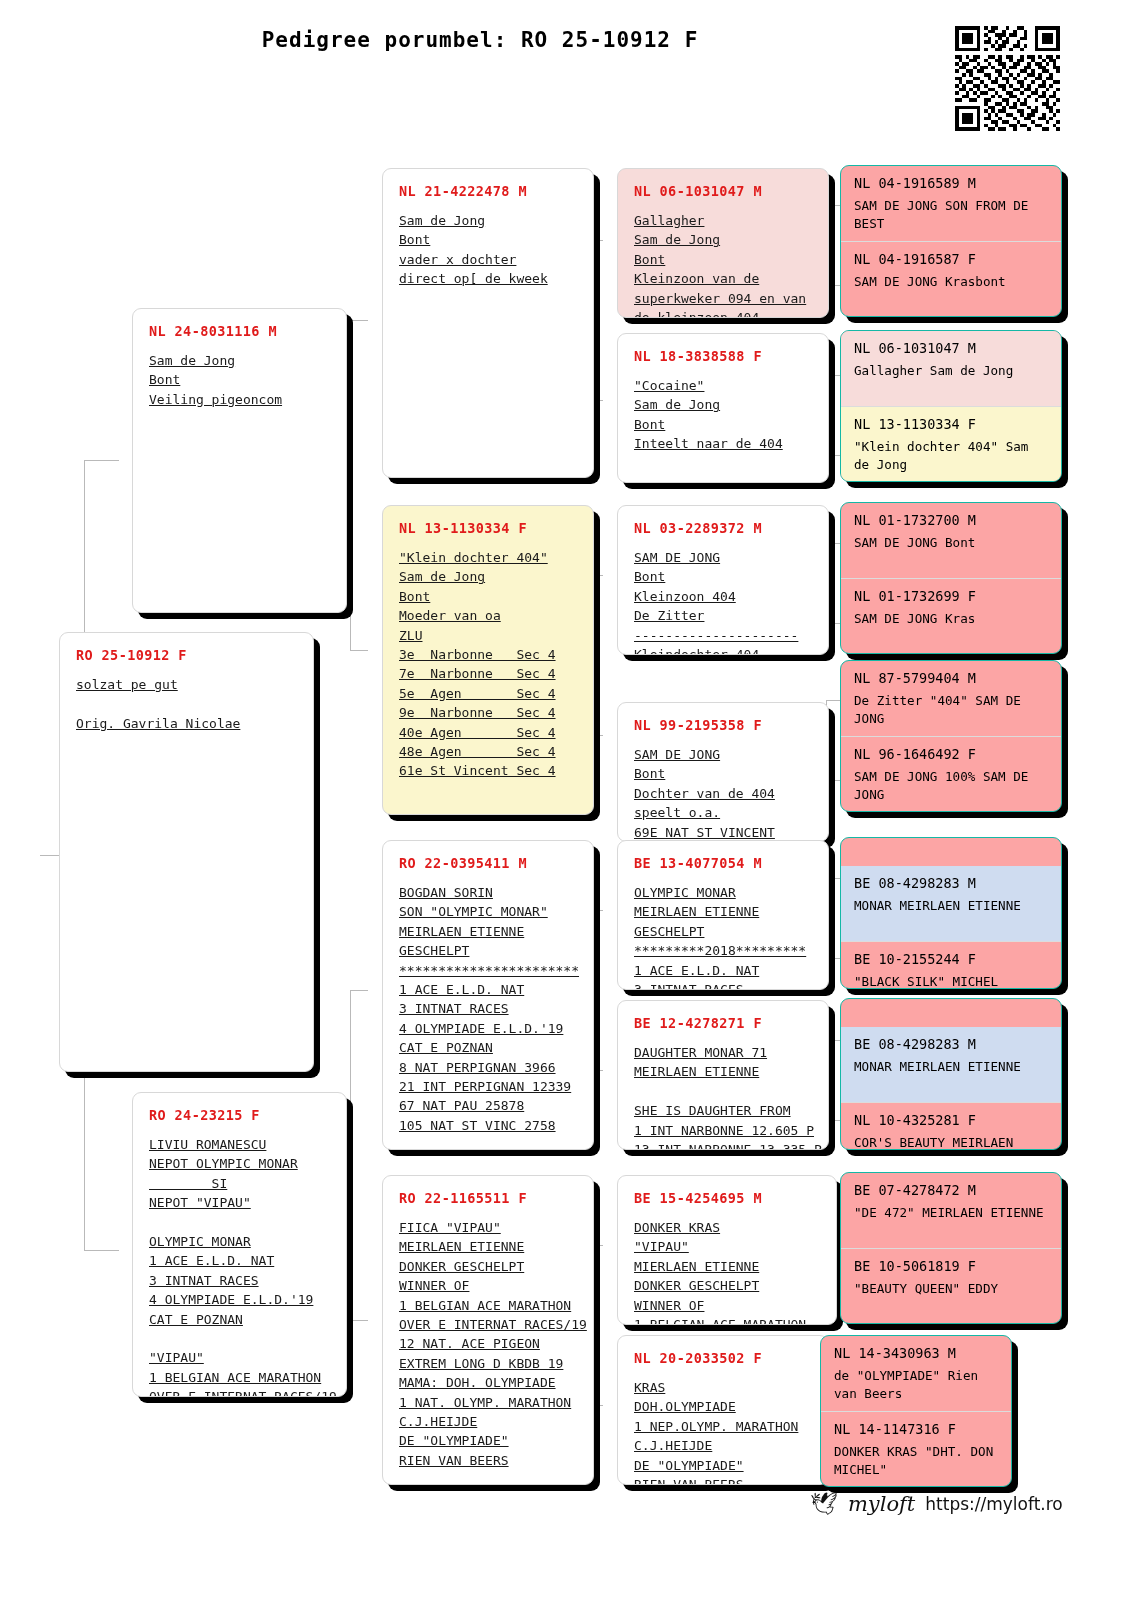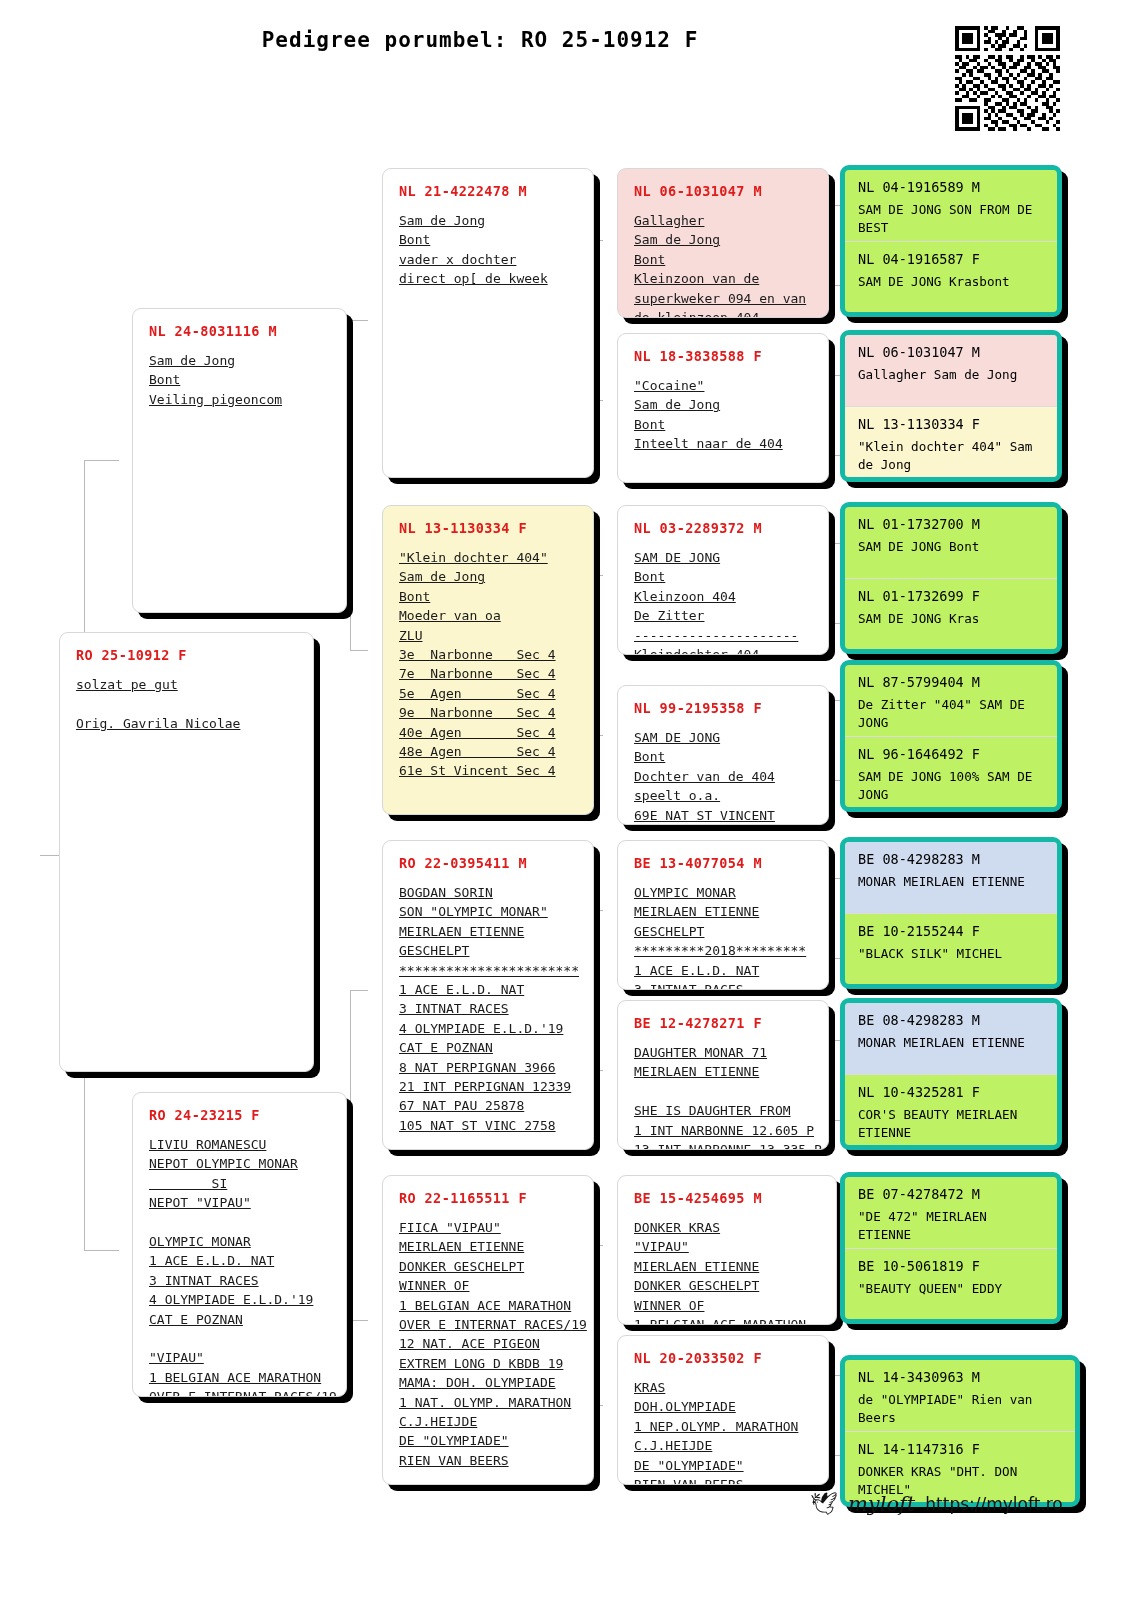--- a/index.html
+++ b/index.html
@@ -38,28 +38,28 @@
   }
   .card .body{
     color:#1a1a1a;font-size:13px;line-height:19.4px;white-space:pre;text-decoration:underline;
   }
   .pad{padding:14px 14px 10px 16px;}
   .pad .hdr{margin-bottom:12px;}
 
   
   .pink{background:#f7dcda;}
   .yellow{background:#fbf6cd;}
-  .blue{background:#cfdcf0;}
+  .blue{background:#cfdcf0;margin-top:28px;}
 
   
   .pairbox{
     position:absolute;
-    border:5px solid #14b8a6;border-radius:9px;
+    border:1px solid #14b8a6;border-radius:9px;
     box-shadow:6px 6px 0 0 #000;
-    background:#bef264;box-sizing:border-box;overflow:hidden;
+    background:#fca5a5;box-sizing:border-box;overflow:hidden;
   }
   .pairbox .half{
     padding:9px 10px 9px 13px;box-sizing:border-box;height:50%;
   }
   .pairbox .half+.half{border-top:1px solid #dcdcdc;}
   .pairbox .hdr{font-size:13.5px;margin-bottom:6px;}
   .pairbox .body{font-size:12.6px;line-height:18.4px;}
 
   
   .ln{position:absolute;background:#b9b9b9;}
@@ -464,21 +464,21 @@
   </div>
   <div class="card pad" style="left:603px;top:505px;width:212px;height:150px;">
     <div class="hdr">NL 03-2289372 M</div>
     <div class="body">SAM DE JONG
 Bont
 Kleinzoon 404
 De Zitter
 ---------------------
 Kleindochter 404</div>
   </div>
-  <div class="card pad" style="left:603px;top:685px;width:212px;height:140px;">
+  <div class="card pad" style="left:603px;top:702px;width:212px;height:140px;">
     <div class="hdr">NL 99-2195358 F</div>
     <div class="body">SAM DE JONG
 Bont
 Dochter van de 404
 speelt o.a.
 69E NAT ST VINCENT
 12.036 D</div>
   </div>
   <div class="card pad" style="left:603px;top:840px;width:212px;height:150px;">
     <div class="hdr">BE 13-4077054 M</div>
@@ -601,21 +601,21 @@
       <div class="body">"DE 472"
 MEIRLAEN ETIENNE</div>
     </div>
     <div class="half">
       <div class="hdr">BE 10-5061819 F</div>
       <div class="body">"BEAUTY QUEEN"
 EDDY</div>
     </div>
   </div>
 
-  <div class="pairbox" style="left:840px;top:1335px;width:240px;height:152px;margin-top:20px;">
+  <div class="pairbox" style="left:820px;top:1335px;width:192px;height:152px;">
     <div class="half">
       <div class="hdr">NL 14-3430963 M</div>
       <div class="body">de "OLYMPIADE"
 Rien van Beers</div>
     </div>
     <div class="half">
       <div class="hdr">NL 14-1147316 F</div>
       <div class="body">DONKER KRAS
 "DHT. DON MICHEL"</div>
     </div>

